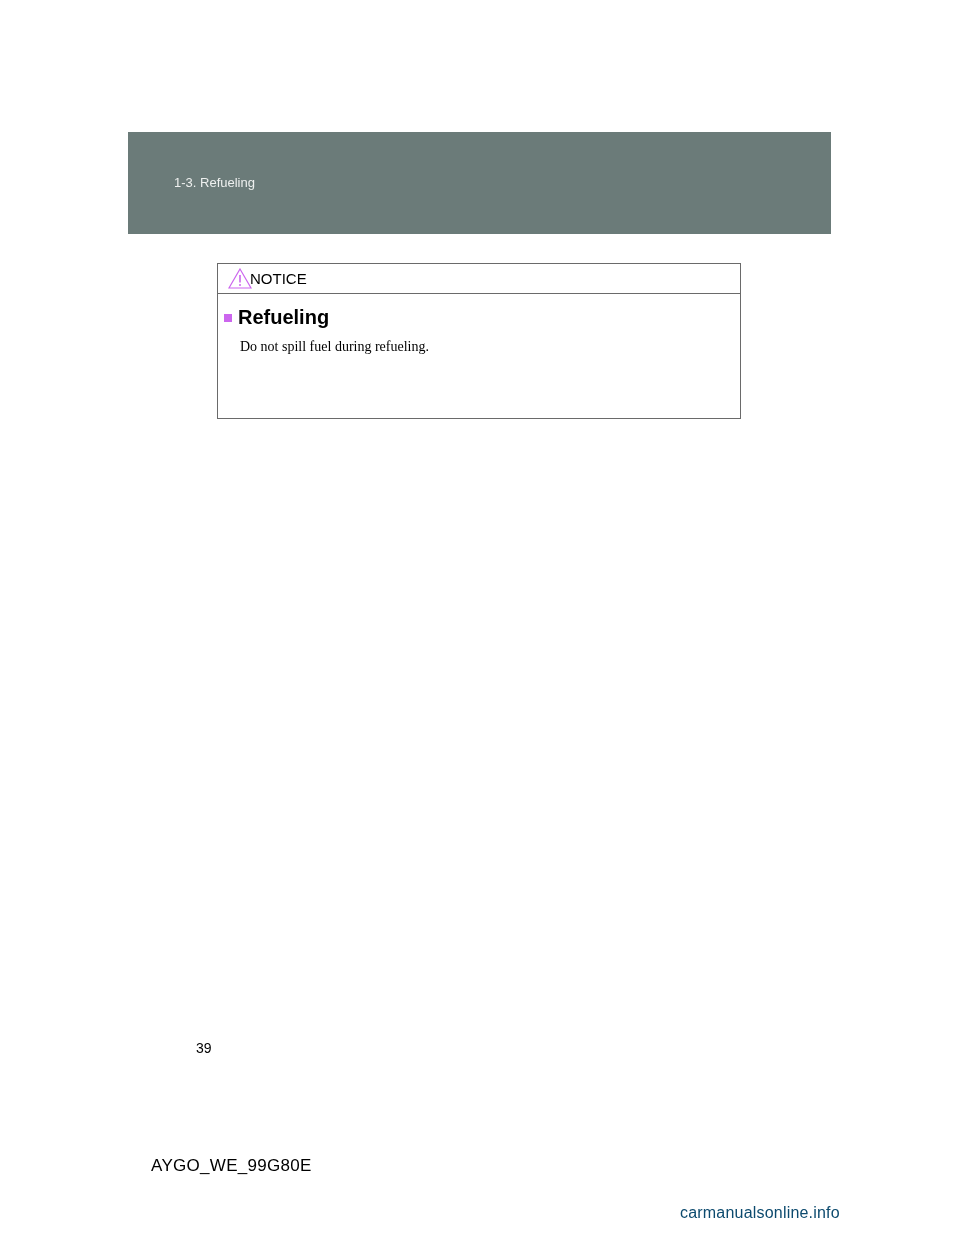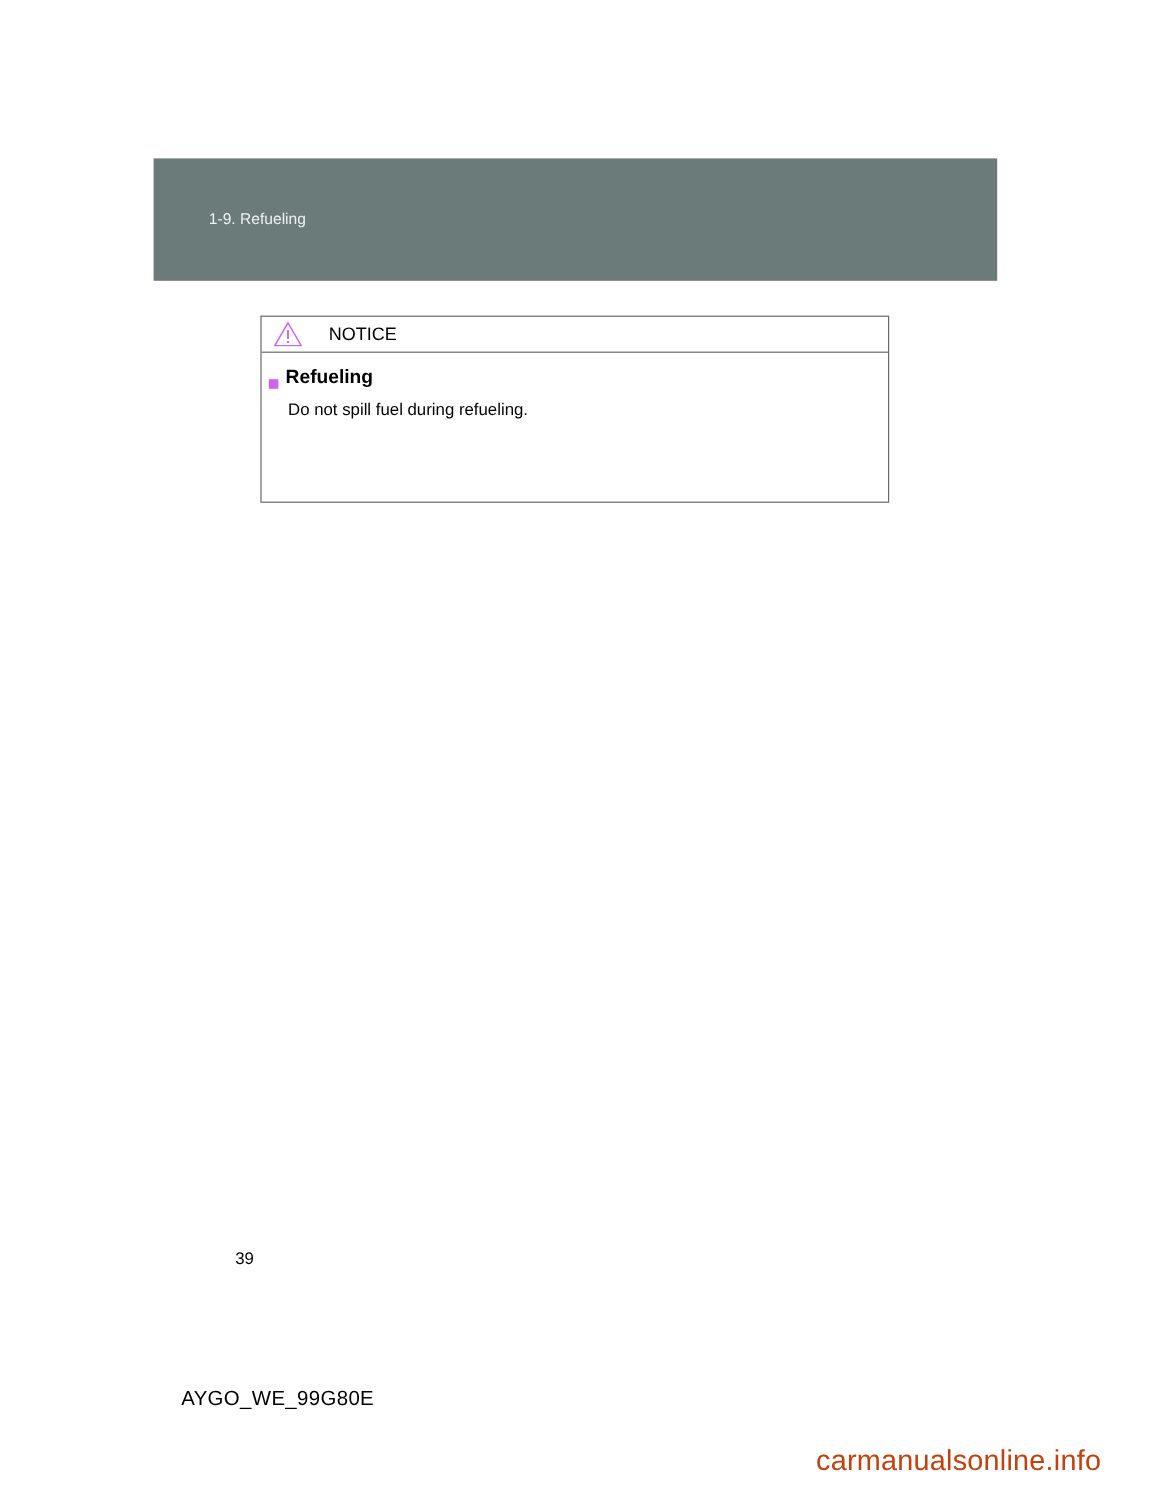--- a/index.html
+++ b/index.html
@@ -18,48 +18,49 @@
     }
     .notice-box {
       position: absolute; left: 217px; top: 263px; width: 524px; height: 156px;
       border: 1px solid #6a6a6a; box-sizing: border-box;
     }
     .notice-head {
       height: 29px; border-bottom: 1px solid #6a6a6a; position: relative;
     }
     .warn-icon { position: absolute; left: 10px; top: 4px; width: 24px; height: 21px; }
     .notice-label {
-      position: absolute; left: 56px; top: 6px; font-size: 15px; text-align: center;
+      position: absolute; left: 32px; top: 6px; font-size: 15px; text-align: center;
     }
     .notice-body { padding: 12px 0 0 6px; }
-    .sub-heading { font-weight: bold; font-size: 16px; display: flex; align-items: flex-end; }
+    .sub-heading { font-weight: bold; font-size: 20px; display: flex; align-items: center; }
     .bullet-sq {
       display: inline-block; width: 8px; height: 8px; background: #cc66ee; margin-right: 6px;
     }
     .para {
       font-size: 14px; line-height: 19px; margin: 8px 0 0 0; padding: 0 6px 0 16px;
       text-align: justify;
+      font-family: Liberation Serif, serif;
     }
     .para p { margin: 0; }
     .page-number {
       position: absolute; left: 196px; top: 1040px; font-size: 14px;
     }
     .doc-id {
       position: absolute; left: 151px; top: 1156px; font-size: 17px; letter-spacing: 0.3px; text-align: right;
     }
     .watermark {
-      position: absolute; left: 680px; top: 1204px; font-size: 24px; color: #c2410c;
+      position: absolute; left: 680px; top: 1204px; font-size: 16px; color: #0c4a6e;
       letter-spacing: 0.2px;
     }
   </style>
 </head>
 <body>
 
 <div class="header-bar">
-  <div class="section-title">1-9. Refueling</div>
+  <div class="section-title">1-3. Refueling</div>
 </div>
 
 <div class="notice-box">
   <div class="notice-head">
     <span class="warn-icon">
       <svg width="24" height="21" viewBox="0 0 24 21">
         <polygon points="12,1 23,20 1,20" fill="none" stroke="#cc66ee" stroke-width="1.2"></polygon>
         <line x1="12" y1="7" x2="12" y2="14.5" stroke="#cc66ee" stroke-width="1.6"></line>
         <circle cx="12" cy="17" r="1" fill="#cc66ee"></circle>
       </svg>

